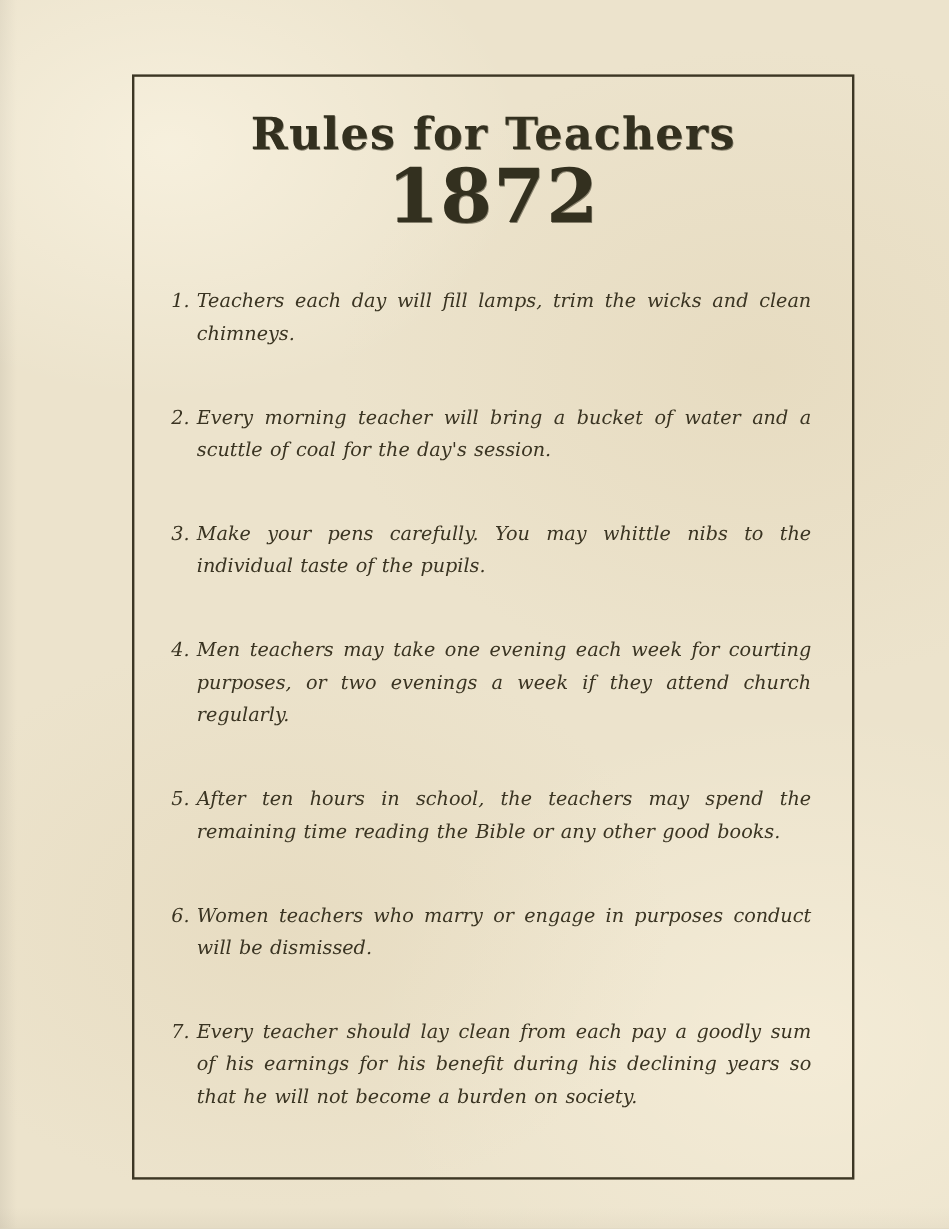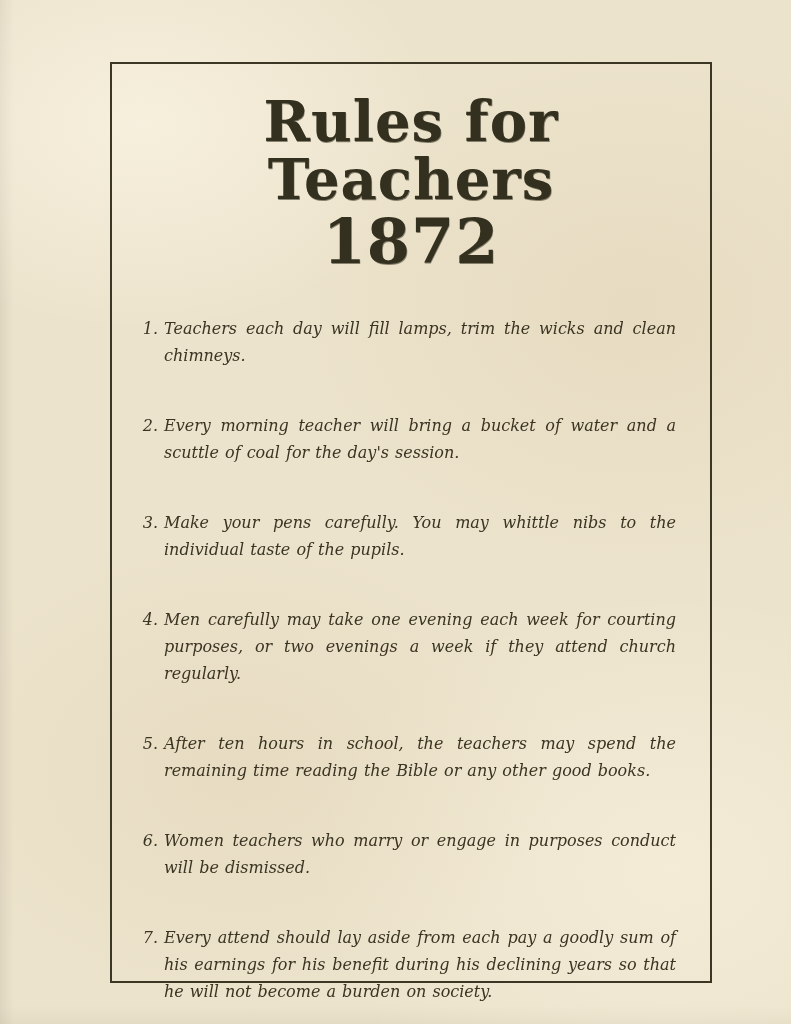--- a/index.html
+++ b/index.html
@@ -34,21 +34,21 @@
     box-sizing: border-box;
   }
   .title-block {
     margin-top: 28px;
     text-align: center;
     line-height: 1.04;
   }
   .title-line {
     font-family: "DejaVu Serif", "Liberation Serif", serif;
     font-weight: bold;
-    font-size: 56px;
+    font-size: 37px;
     letter-spacing: 1px;
     color: #33301f;
     text-shadow: 0.6px 0.6px 0 rgba(51,48,31,0.55);
   }
   .title-year {
     font-size: 62px;
     margin-top: 2px;
   }
   .rules {
     list-style: none;
@@ -95,31 +95,31 @@
       <li class="rule">
         <span class="num">2.</span>
         <span class="text">Every morning teacher will bring a bucket of water and a scuttle of coal for the day's session.</span>
       </li>
       <li class="rule">
         <span class="num">3.</span>
         <span class="text">Make your pens carefully. You may whittle nibs to the individual taste of the pupils.</span>
       </li>
       <li class="rule">
         <span class="num">4.</span>
-        <span class="text">Men carefully may take one evening each week for courting purposes, or two evenings a week if they attend church regularly.</span>
+        <span class="text">Men teachers may take one evening each week for courting purposes, or two evenings a week if they attend church regularly.</span>
       </li>
       <li class="rule">
         <span class="num">5.</span>
         <span class="text">After ten hours in school, the teachers may spend the remaining time reading the Bible or any other good books.</span>
       </li>
       <li class="rule">
         <span class="num">6.</span>
         <span class="text">Women teachers who marry or engage in purposes conduct will be dismissed.</span>
       </li>
       <li class="rule">
         <span class="num">7.</span>
-        <span class="text">Every attend should lay aside from each pay a goodly sum of his earnings for his benefit during his declining years so that he will not become a burden on society.</span>
+        <span class="text">Every teacher should lay clean from each pay a goodly sum of his earnings for his benefit during his declining years so that he will not become a burden on society.</span>
       </li>
 
     </ol>
 
   </div>
 </div>
 
 </body></html>

